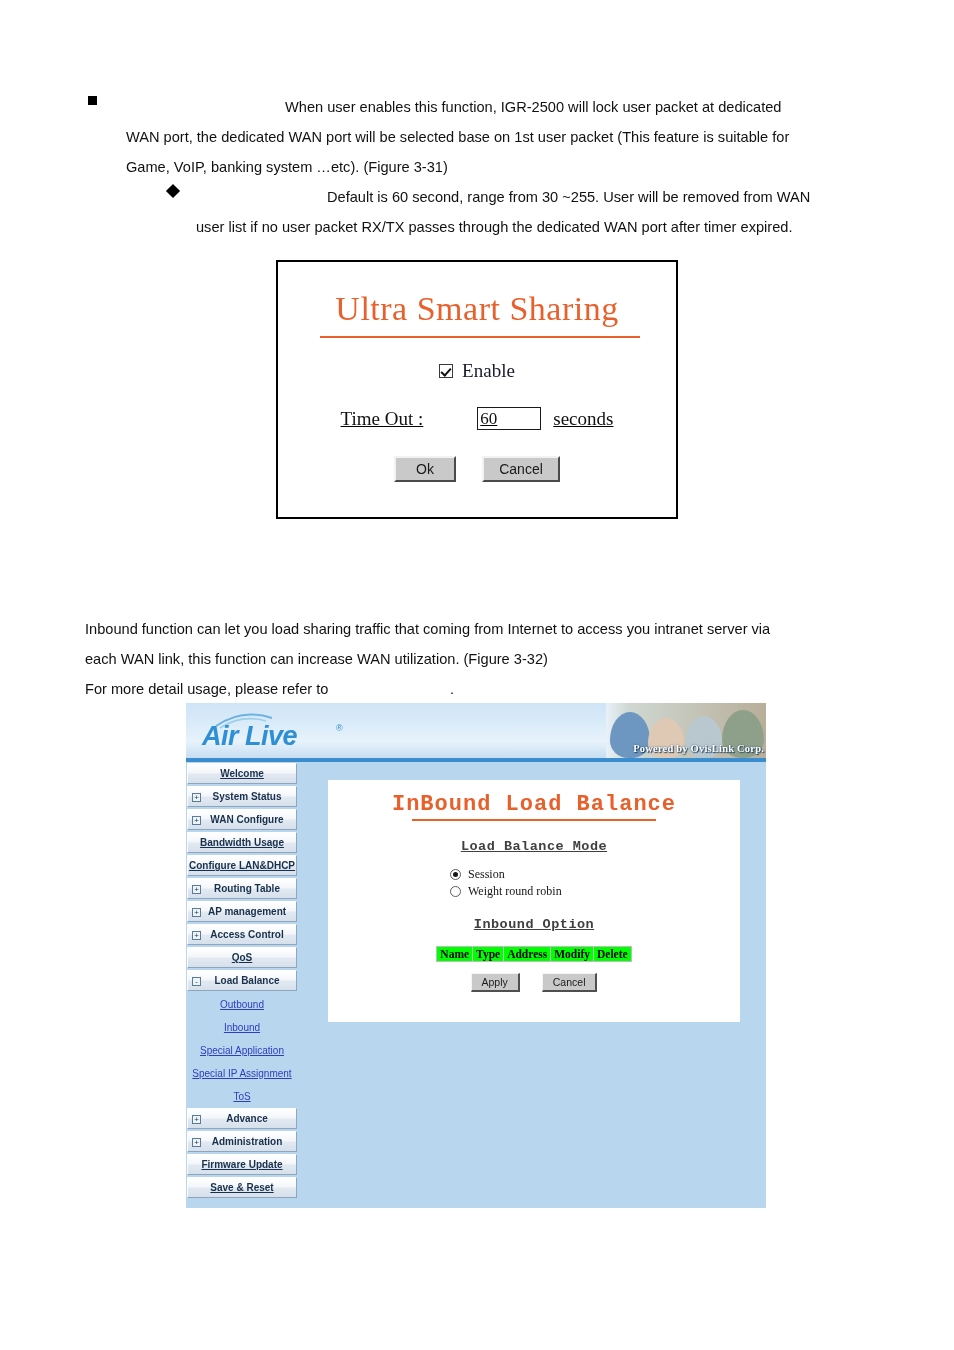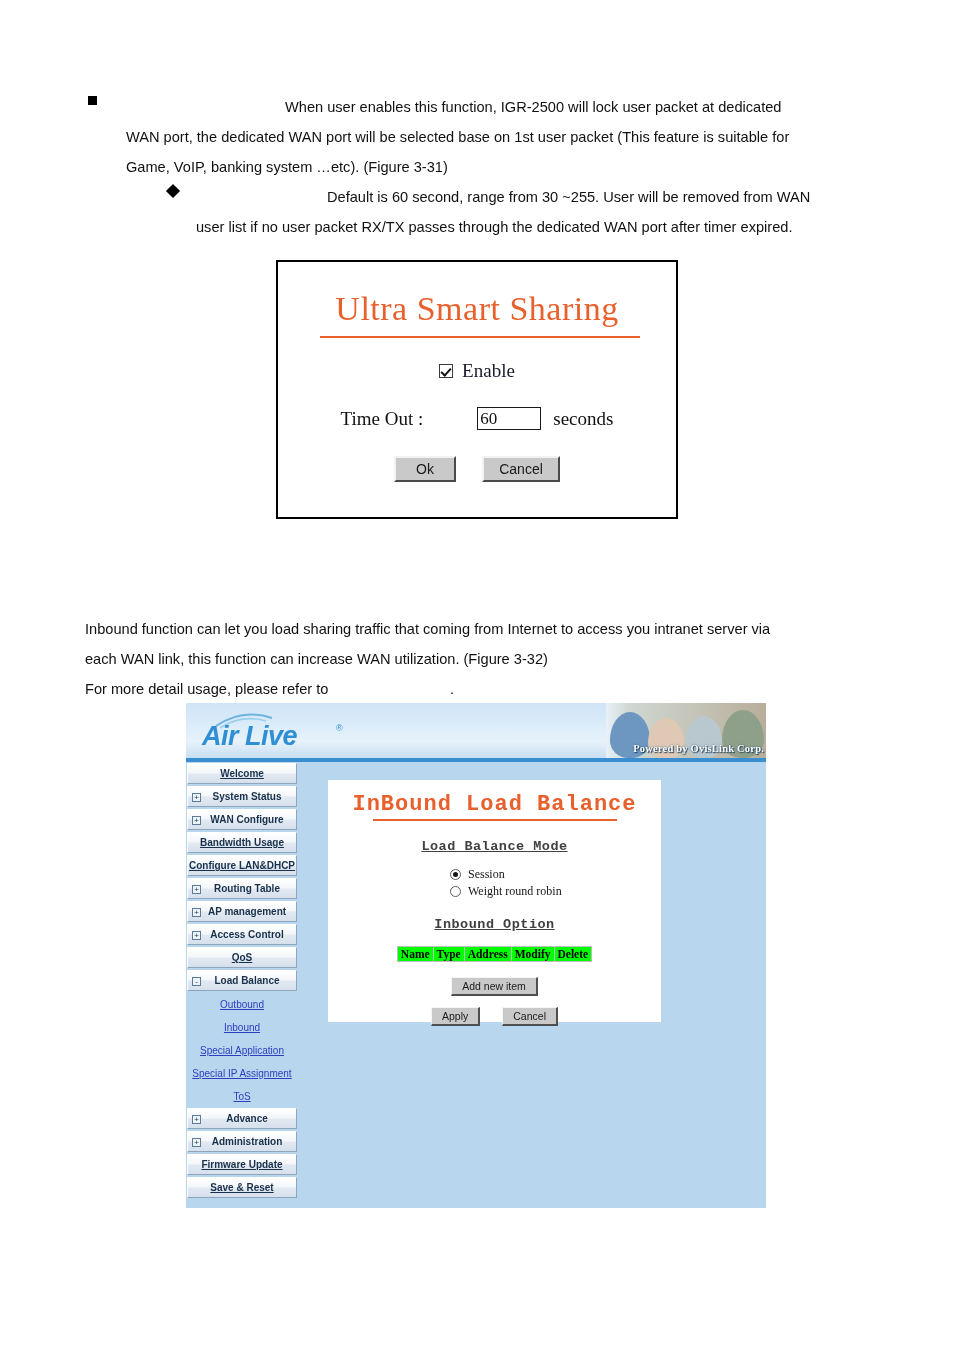--- a/index.html
+++ b/index.html
@@ -122,20 +122,21 @@
     color: #1a1a2e;
   }
   .uss-timeout-row {
     position: absolute;
     left: 0; right: 0;
     top: 145px;
     display: flex;
     justify-content: center;
     align-items: center;
     gap: 0px;
+    text-decoration: underline;
   }
   .uss-timeout-label {
     font-family: "Liberation Serif", serif;
     font-size: 19px;
     color: #111;
     margin-right: 6px;
   }
   .uss-input {
     width: 64px;
     height: 23px;
@@ -326,21 +327,21 @@
     font-size: 10px;
     color: #2b3fbf;
     text-decoration: underline;
   }
 
   
   .main-panel {
     position: absolute;
     left: 142px;
     top: 18px;
-    width: 333px;
+    width: 412px;
     height: 242px;
     background: #ffffff;
   }
   .panel-title {
     text-align: center;
     font-family: "Liberation Mono", monospace;
     font-size: 22px;
     font-weight: 700;
     color: #E8602C;
     padding-top: 12px;
@@ -602,23 +603,20 @@
               <th>Name</th>
               <th>Type</th>
               <th>Address</th>
               <th>Modify</th>
               <th>Delete</th>
             </tr>
           </thead>
         </table>
       </div>
 
-      <div class="btn-add-wrap">
-        <div class="sm-btn">Add new item</div>
-      </div>
 
       <div class="btn-apply-wrap">
         <div class="sm-btn">Apply</div>
         <div class="sm-btn">Cancel</div>
       </div>
     </div>
 
   </div>
 </div>
 

